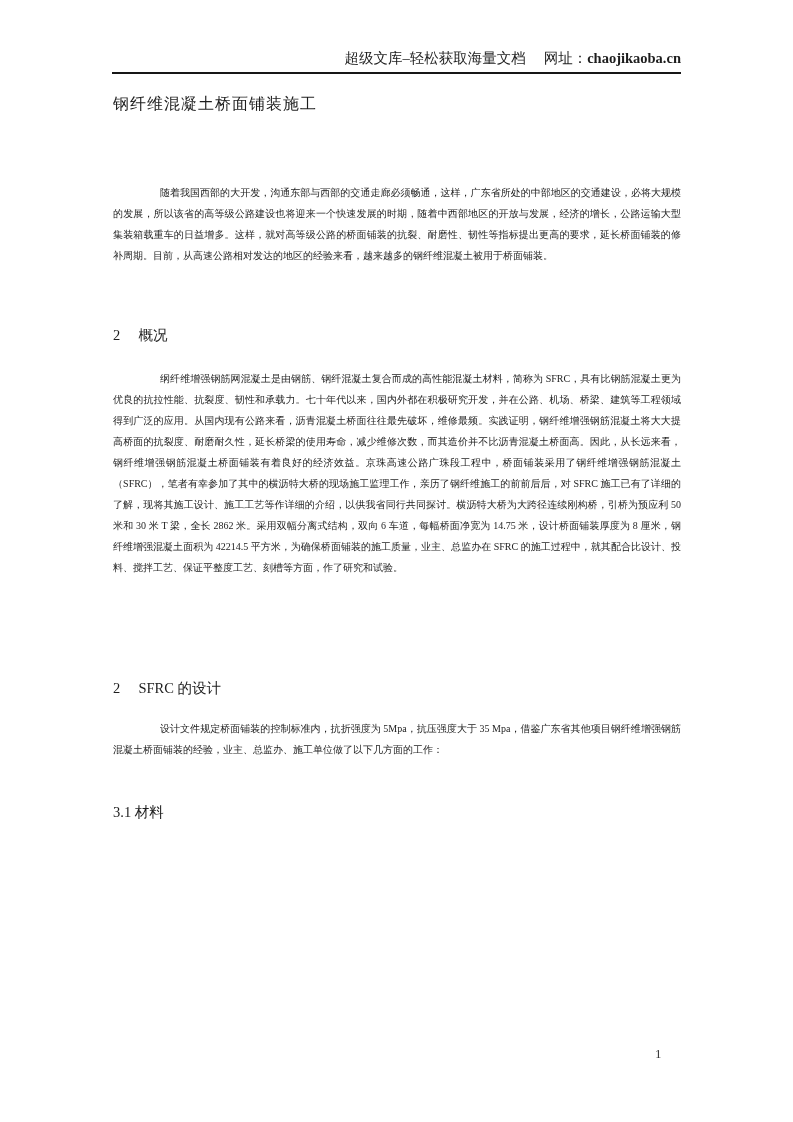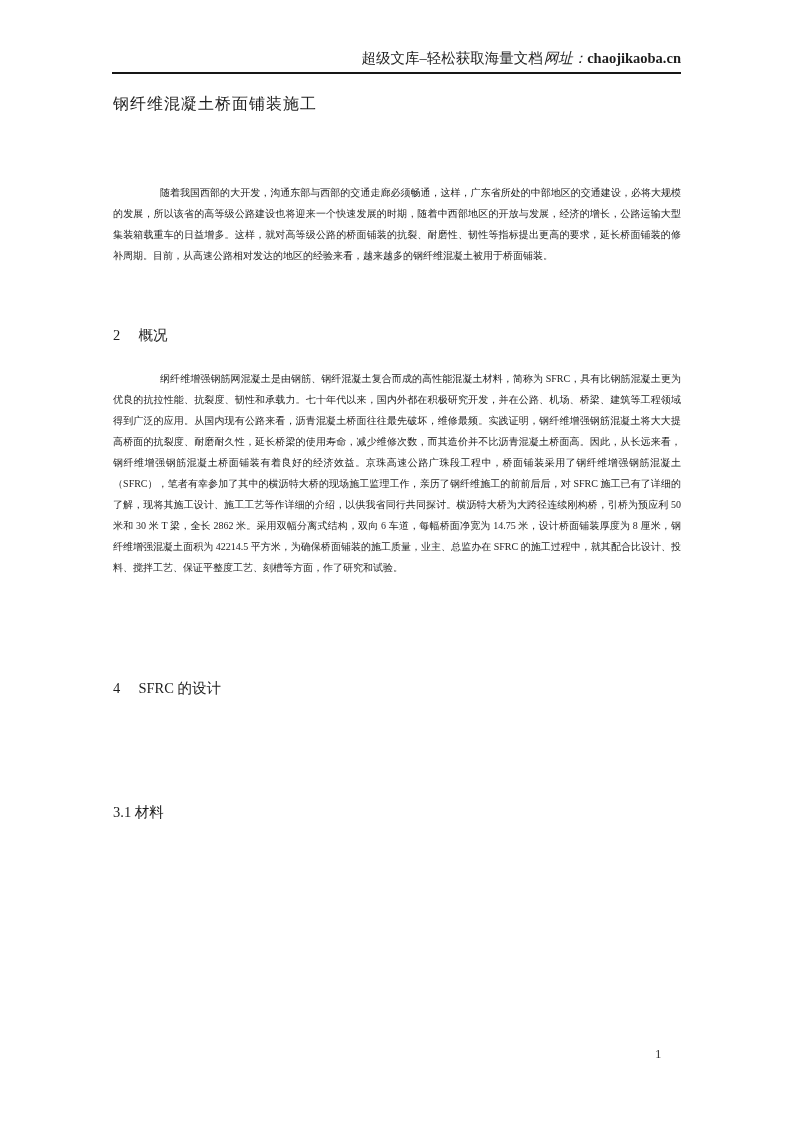--- a/index.html
+++ b/index.html
@@ -21,21 +21,21 @@
     left: 112px;
     top: 49px;
     width: 569px;
     text-align: right;
     font-size: 14.5px;
     line-height: 19px;
     border-bottom: 2px solid #161616;
     padding-bottom: 4px;
     white-space: nowrap;
   }
-  .site-label { margin-left: 1px; font-style: italic; }
+  .site-label { margin-left: 18px; }
   .site-url { font-weight: bold; }
   .doc-title {
     position: absolute;
     left: 113px;
     top: 94px;
     width: 568px;
     margin: 0;
     font-size: 16px;
     font-weight: normal;
     text-align: left;
@@ -79,21 +79,22 @@
     <span>超级文库–轻松获取海量文档</span><span class="site-label">网址：</span><span class="site-url">chaojikaoba.cn</span>
   </div>
 
   <h1 class="doc-title">钢纤维混凝土桥面铺装施工</h1>
 
   <p class="para indent" style="top:182px">随着我国西部的大开发，沟通东部与西部的交通走廊必须畅通，这样，广东省所处的中部地区的交通建设，必将大规模的发展，所以该省的高等级公路建设也将迎来一个快速发展的时期，随着中西部地区的开放与发展，经济的增长，公路运输大型集装箱载重车的日益增多。这样，就对高等级公路的桥面铺装的抗裂、耐磨性、韧性等指标提出更高的要求，延长桥面铺装的修补周期。目前，从高速公路相对发达的地区的经验来看，越来越多的钢纤维混凝土被用于桥面铺装。</p>
 
   <h2 class="sec-heading" style="top:327px">2　 概况</h2>
   <p class="para indent" style="top:368px">纲纤维增强钢筋网混凝土是由钢筋、钢纤混凝土复合而成的高性能混凝土材料，简称为 SFRC，具有比钢筋混凝土更为优良的抗拉性能、抗裂度、韧性和承载力。七十年代以来，国内外都在积极研究开发，并在公路、机场、桥梁、建筑等工程领域得到广泛的应用。从国内现有公路来看，沥青混凝土桥面往往最先破坏，维修最频。实践证明，钢纤维增强钢筋混凝土将大大提高桥面的抗裂度、耐磨耐久性，延长桥梁的使用寿命，减少维修次数，而其造价并不比沥青混凝土桥面高。因此，从长远来看，钢纤维增强钢筋混凝土桥面铺装有着良好的经济效益。京珠高速公路广珠段工程中，桥面铺装采用了钢纤维增强钢筋混凝土（SFRC），笔者有幸参加了其中的横沥特大桥的现场施工监理工作，亲历了钢纤维施工的前前后后，对 SFRC 施工已有了详细的了解，现将其施工设计、施工工艺等作详细的介绍，以供我省同行共同探讨。横沥特大桥为大跨径连续刚构桥，引桥为预应利 50 米和 30 米 T 梁，全长 2862 米。采用双幅分离式结构，双向 6 车道，每幅桥面净宽为 14.75 米，设计桥面铺装厚度为 8 厘米，钢纤维增强混凝土面积为 42214.5 平方米，为确保桥面铺装的施工质量，业主、总监办在 SFRC 的施工过程中，就其配合比设计、投料、搅拌工艺、保证平整度工艺、刻槽等方面，作了研究和试验。</p>
 
-  <h2 class="sec-heading" style="top:680px">4　 SFRC 的设计</h2>
+  <h2 class="sec-heading" style="top:680px">2　 SFRC 的设计</h2>
+  <p class="para indent" style="top:718px">设计文件规定桥面铺装的控制标准内，抗折强度为 5Mpa，抗压强度大于 35 Mpa，借鉴广东省其他项目钢纤维增强钢筋混凝土桥面铺装的经验，业主、总监办、施工单位做了以下几方面的工作：</p>
 
   <h3 class="sec-heading" style="top:804px">3.1 材料</h3>
 
 
 
   <div class="page-number">1</div>
 
 </div>
 
 </body></html>

